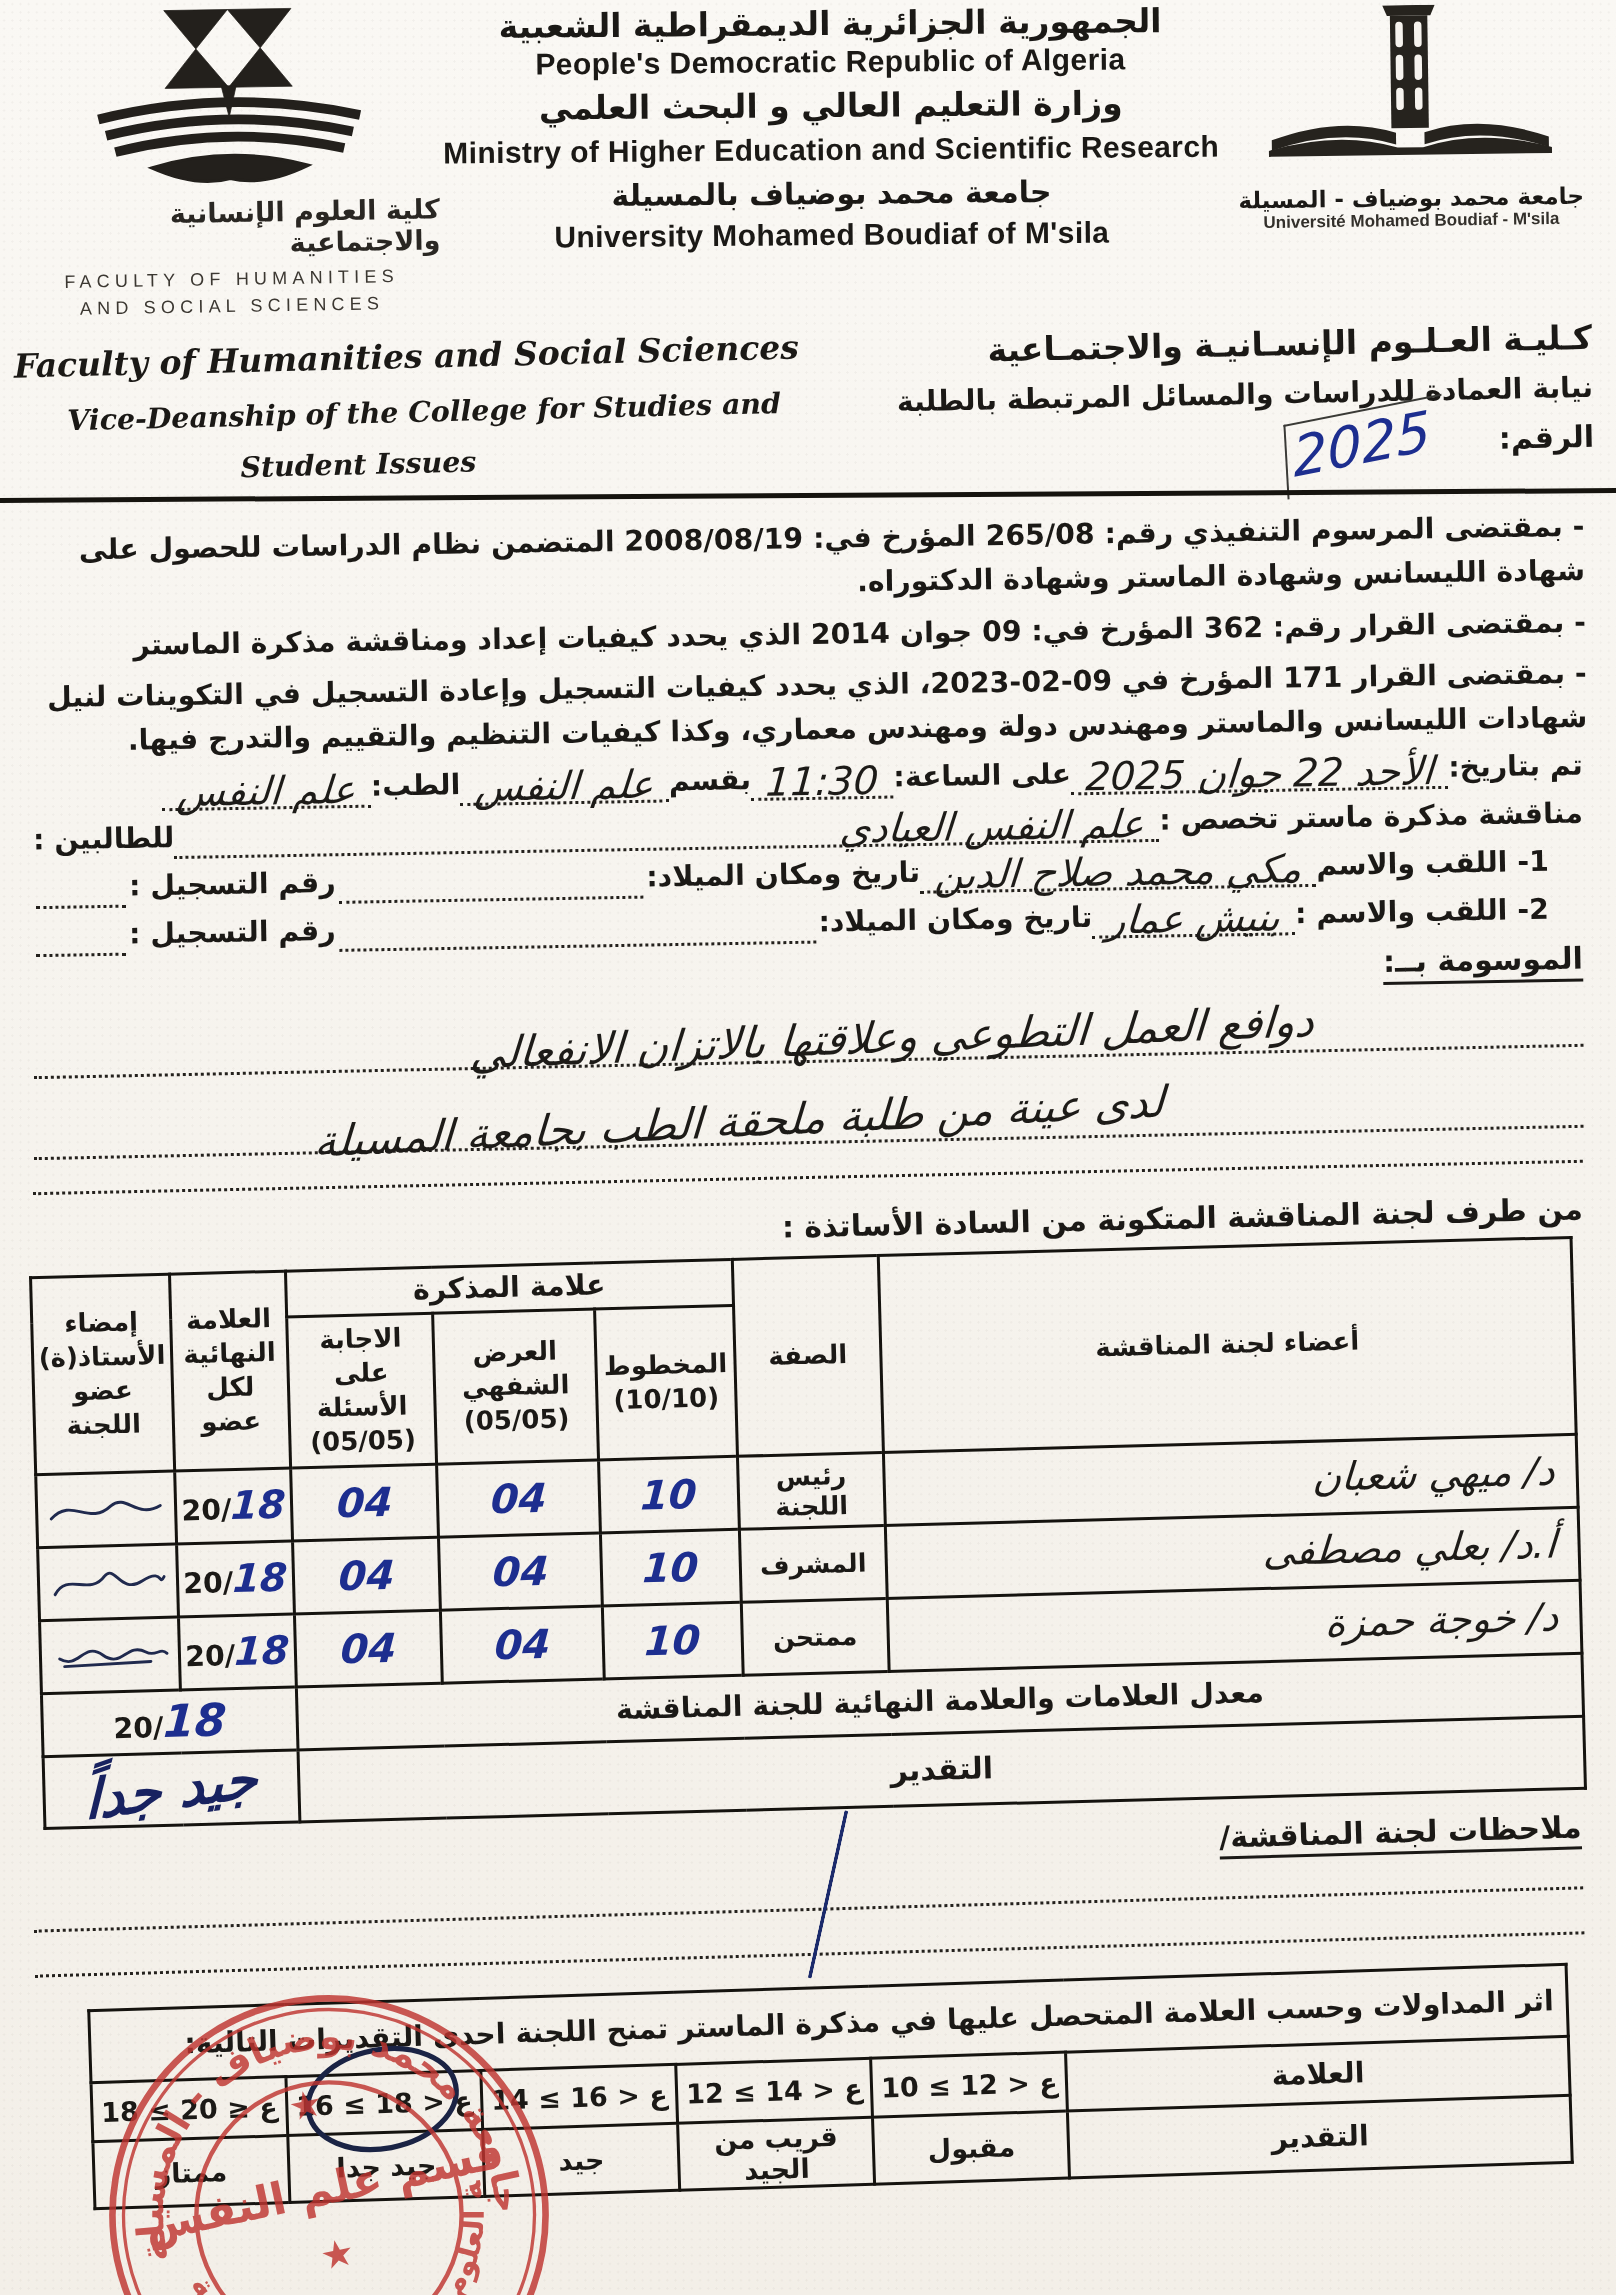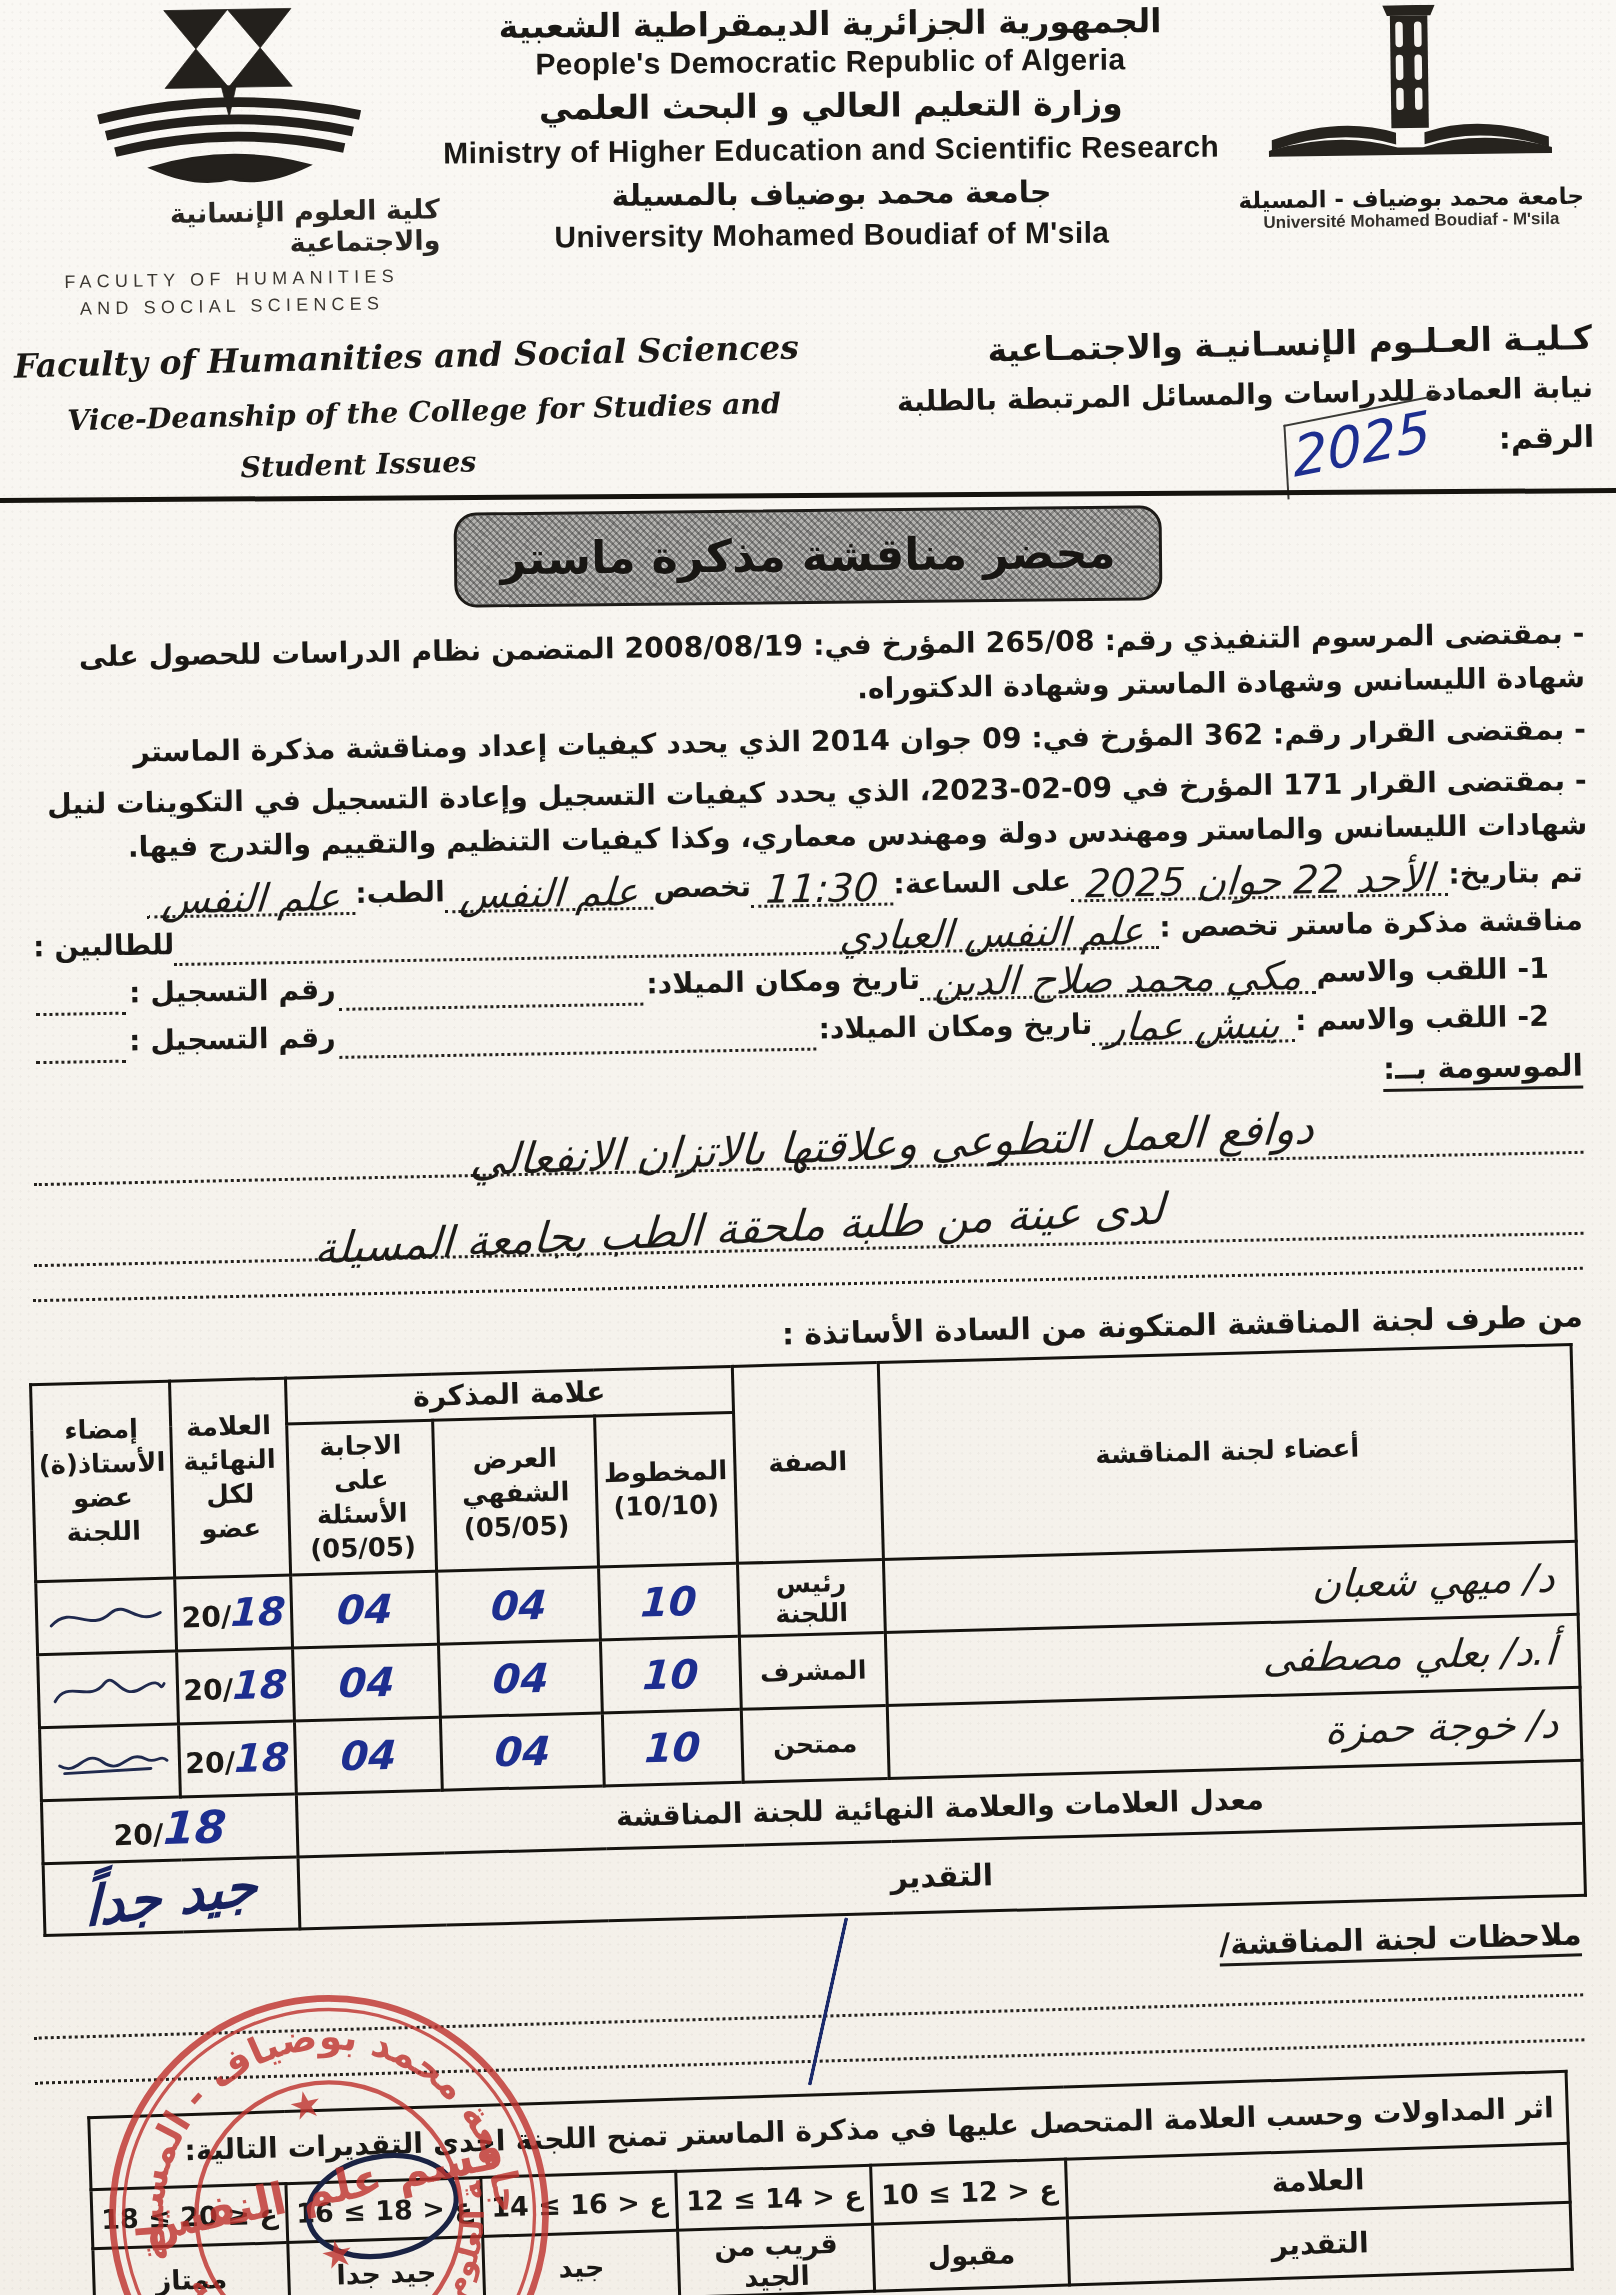--- a/index.html
+++ b/index.html
@@ -190,40 +190,37 @@
       <div class="vd">نيابة العمادة للدراسات والمسائل المرتبطة بالطلبة</div>
       <div class="num-line">
         <span>الرقم:</span>
         <span class="num-value hw hw-blue">2025</span>
       </div>
     </div>
   </div>
 
   <div class="divider"></div>
 
-  <div class="banner-wrap">
-    <div class="banner ar" style="text-align:center">محضر مناقشة مذكرة ماستر</div>
-  </div>
 
   <div class="preamble ar">
     <p>- بمقتضى المرسوم التنفيذي رقم: 265/08 المؤرخ في: 2008/08/19 المتضمن نظام الدراسات للحصول على شهادة الليسانس وشهادة الماستر وشهادة الدكتوراه.</p>
     <p>- بمقتضى القرار رقم: 362 المؤرخ في: 09 جوان 2014 الذي يحدد كيفيات إعداد ومناقشة مذكرة الماستر</p>
     <p>- بمقتضى القرار 171 المؤرخ في 09-02-2023، الذي يحدد كيفيات التسجيل وإعادة التسجيل في التكوينات لنيل شهادات الليسانس والماستر ومهندس دولة ومهندس معماري، وكذا كيفيات التنظيم والتقييم والتدرج فيها.</p>
   </div>
 
   <div class="fillline ar">
     <span class="lbl">تم بتاريخ:</span>
     <span class="fill">
         <span class="hw">الأحد 22 جوان 2025</span>
       </span>
     <span class="lbl">على الساعة:</span>
     <span class="fill">
         <span class="hw">11:30</span>
       </span>
-    <span class="lbl">تخصص</span>
+    <span class="lbl">بقسم</span>
     <span class="fill">
         <span class="hw">علم النفس</span>
       </span>
     <span class="lbl">الطب:</span>
     <span class="fill">
         <span class="hw">علم النفس</span>
       </span>
   </div>
 
   <div class="fillline ar">

